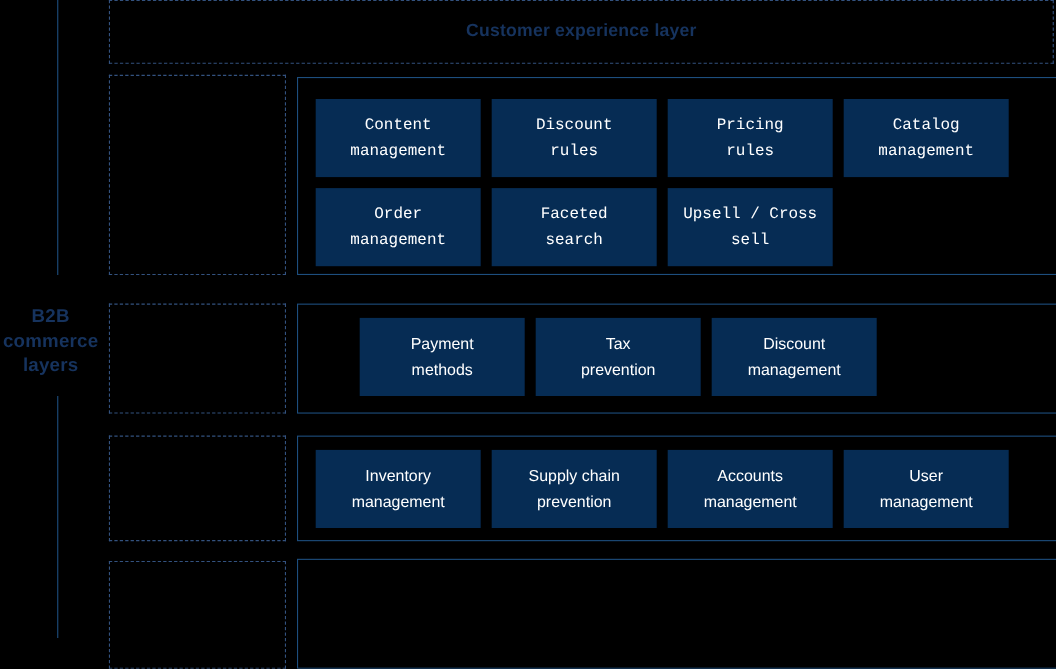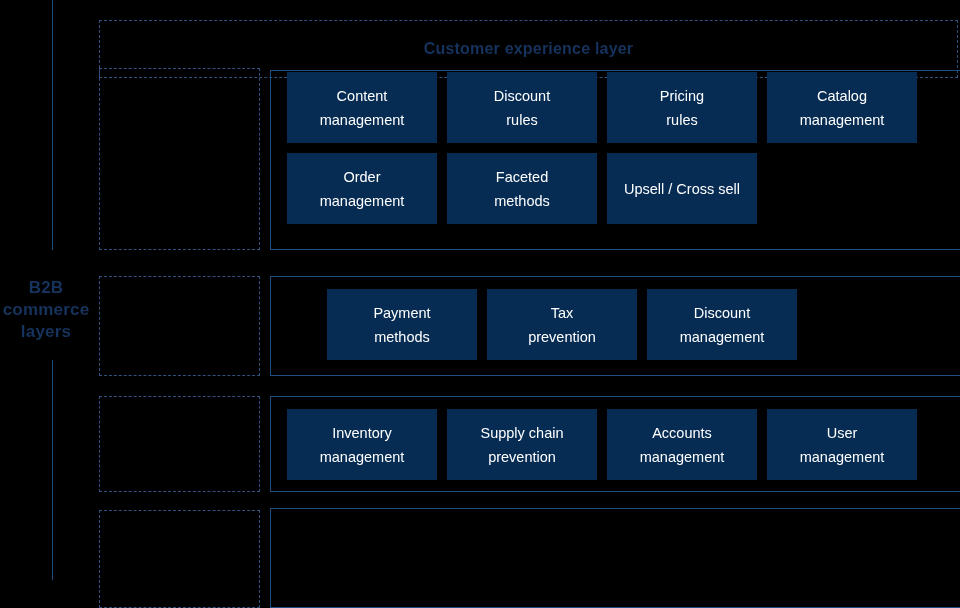--- a/index.html
+++ b/index.html
@@ -61,21 +61,20 @@
     position: absolute;
     left: 99px;
     top: 0px;
     width: 859px;
     height: 58px;
     border: 1px dashed #33527f;
     box-sizing: border-box;
     display: flex;
     align-items: center;
     justify-content: center;
-    margin-top: 20px;
   }
   .banner-title {
     color: #16335e;
     font-size: 16px;
     font-weight: 700;
     letter-spacing: 0.2px;
   }
 
   
   .layer-box {
@@ -130,33 +129,33 @@
   <div class="dashed-cell" style="top:68px;  height:182px;"></div>
   <div class="dashed-cell" style="top:276px; height:100px;"></div>
   <div class="dashed-cell" style="top:396px; height:96px;"></div>
   <div class="dashed-cell" style="top:510px; height:98px;"></div>
 
   <div class="layer-box" style="top:70px;  height:180px;"></div>
   <div class="layer-box" style="top:276px; height:100px;"></div>
   <div class="layer-box" style="top:396px; height:96px;"></div>
   <div class="layer-box" style="top:508px; height:100px;"></div>
 
-  <div class="tile-grid" id="grid-0" style="top:72px;">
+  <div class="tile-grid" id="grid-0" style="top:90px;font-family:Liberation Mono, monospace;">
       <div class="tile">Content
 management</div>
       <div class="tile">Discount
 rules</div>
       <div class="tile">Pricing
 rules</div>
       <div class="tile">Catalog
 management</div>
       <div class="tile">Order
 management</div>
       <div class="tile">Faceted
-methods</div>
+search</div>
       <div class="tile">Upsell / Cross sell</div>
     </div>
   <div class="tile-grid" id="grid-1" style="top:289px;padding-left:40px;">
       <div class="tile">Payment
 methods</div>
       <div class="tile">Tax
 prevention</div>
       <div class="tile">Discount
 management</div>
     </div>

